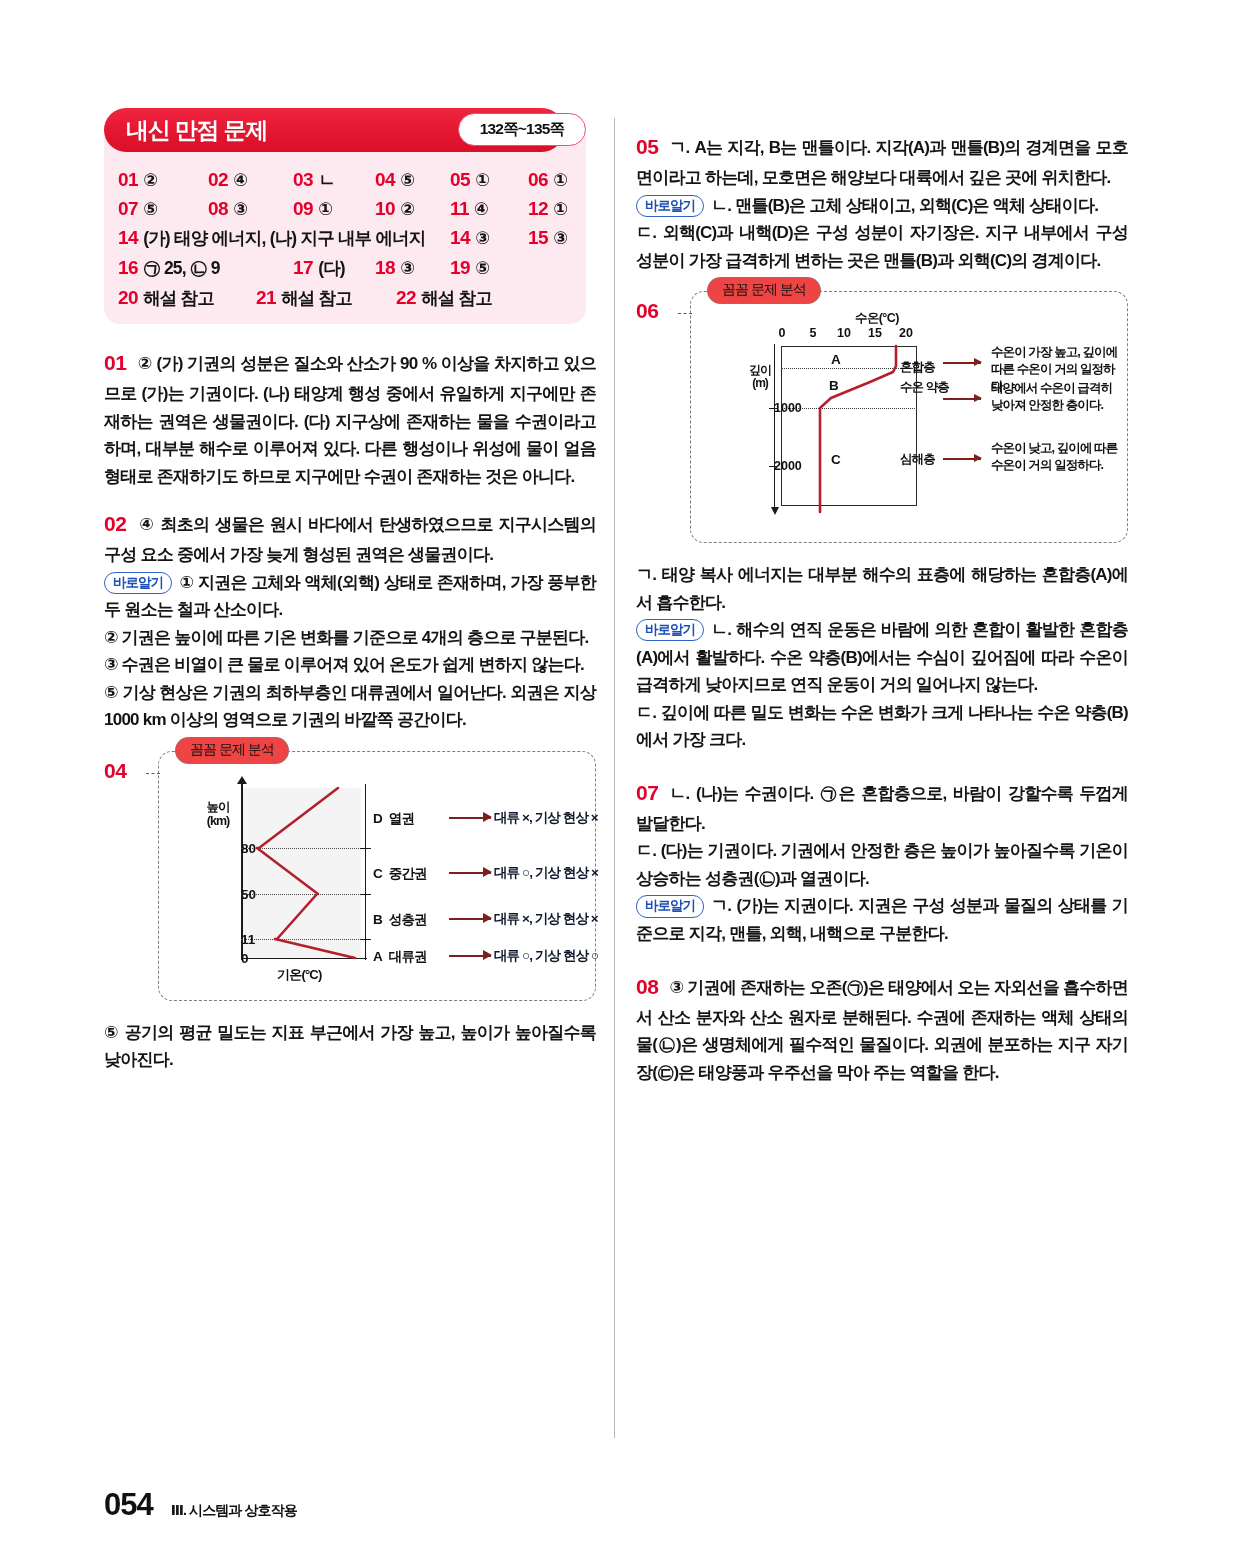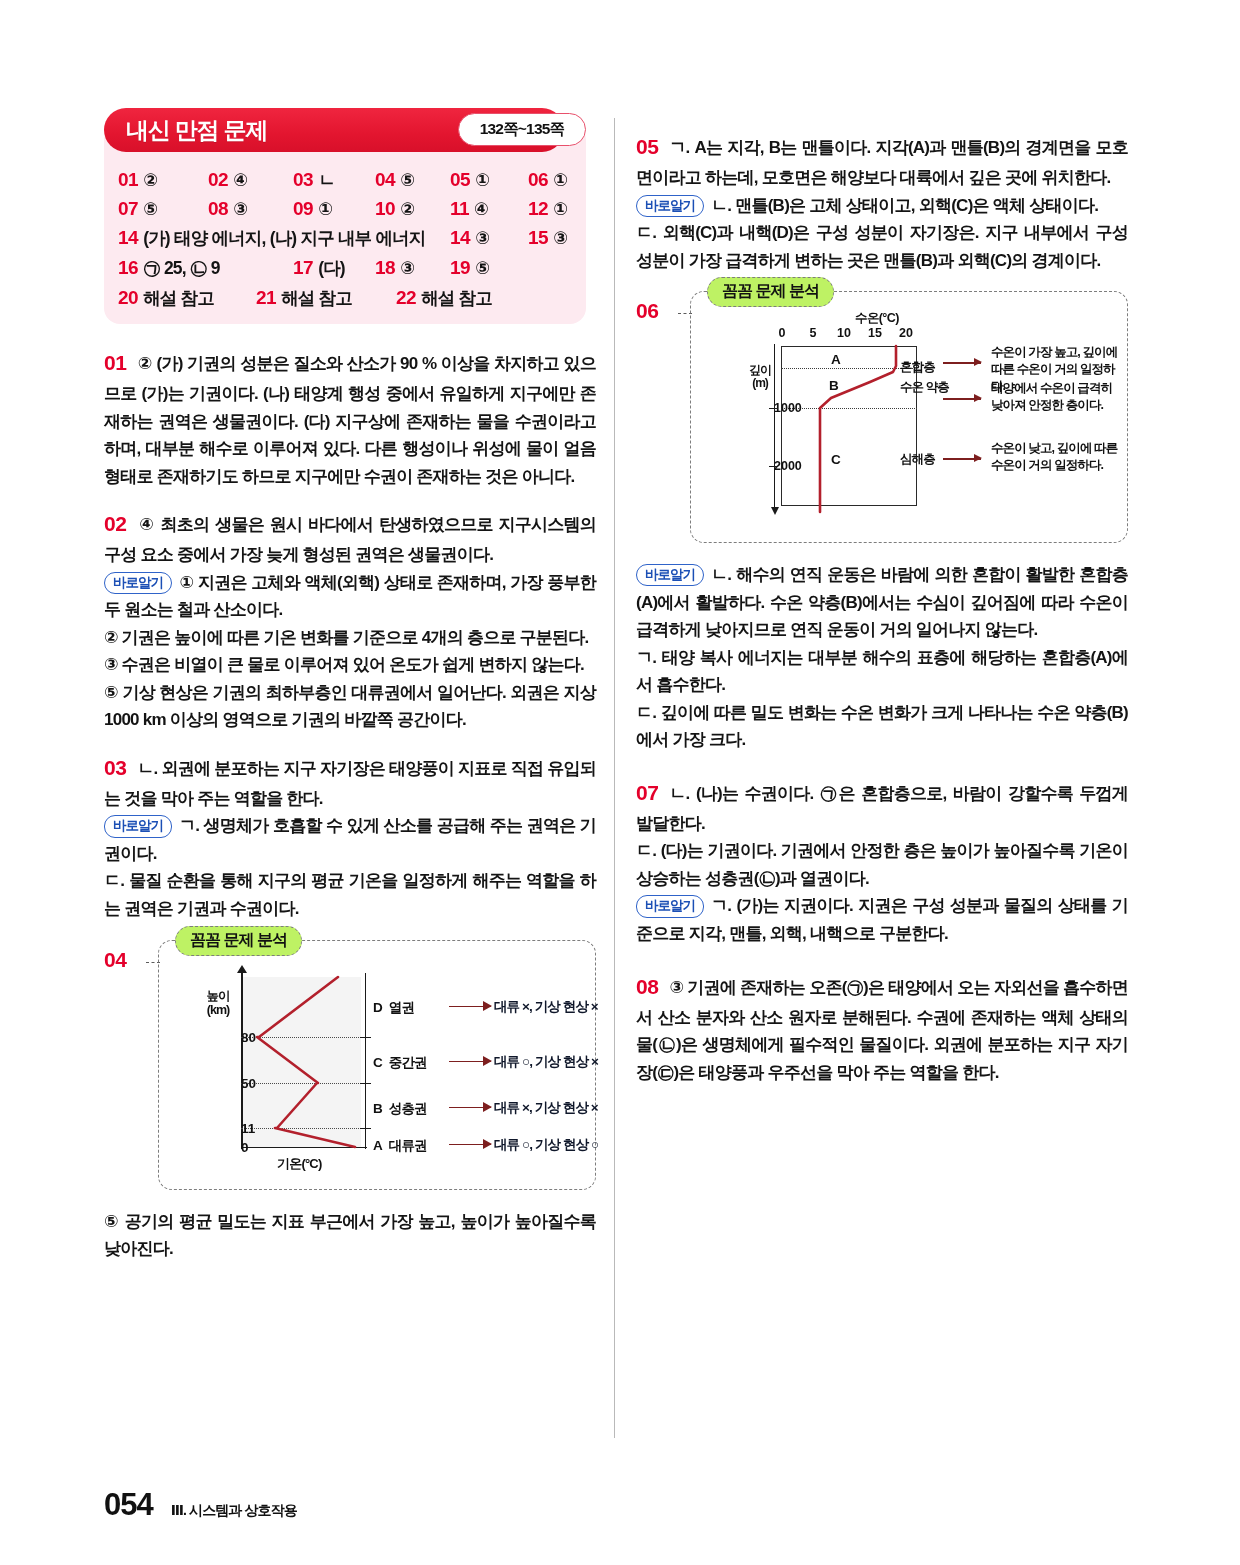--- a/index.html
+++ b/index.html
@@ -83,23 +83,23 @@
   }
   .abox-dash { position: absolute; left: 42px; top: 22px; width: 14px; border-top: 1.3px dashed #5b5b5b; }
   .abox-frame {
     margin-left: 54px;
     border: 1.4px dashed #7d7d7d; border-radius: 14px;
     padding: 24px 10px 14px 12px;
     position: relative;
   }
   .abox-tag {
     position: absolute; left: 16px; top: -15px;
-    background: #bef264; border: 1.4px dashed #7d7d7d; border-radius: 15px;
+    background: #ef4444; border: 1.4px dashed #7d7d7d; border-radius: 15px;
     padding: 3px 14px 4px 14px;
-    font-size: 16px; font-weight: 700; letter-spacing: -1px; color: #111;
+    font-size: 14px; font-weight: 400; letter-spacing: -1px; color: #111;
   }
 
   
   .fig04 { position: relative; width: 408px; height: 210px; }
   .fig04 .plot {
     position: absolute; left: 70px; top: 12px; width: 120px; height: 170px;
     background: #f4f4f4; border-right: none;
   }
   .ax-y { position: absolute; left: 70px; top: 6px; width: 1.6px; height: 178px; background: #1a1a1a; }
   .ax-y::before {
@@ -315,29 +315,20 @@
         <span class="num">02</span><span>④ 최초의 생물은 원시 바다에서 탄생하였으므로 지구시스템의 구성 요소 중에서 가장 늦게 형성된 권역은 생물권이다.</span>
       </p>
       <p class="p">
         <span class="badge">바로알기</span><span>① 지권은 고체와 액체(외핵) 상태로 존재하며, 가장 풍부한 두 원소는 철과 산소이다.</span>
       </p>
       <p class="p">② 기권은 높이에 따른 기온 변화를 기준으로 4개의 층으로 구분된다.</p>
       <p class="p">③ 수권은 비열이 큰 물로 이루어져 있어 온도가 쉽게 변하지 않는다.</p>
       <p class="p">⑤ 기상 현상은 기권의 최하부층인 대류권에서 일어난다. 외권은 지상 1000 km 이상의 영역으로 기권의 바깥쪽 공간이다.</p>
     </div>
 
-    <div class="sol">
-      <p class="p">
-        <span class="num">03</span><span>ㄴ. 외권에 분포하는 지구 자기장은 태양풍이 지표로 직접 유입되는 것을 막아 주는 역할을 한다.</span>
-      </p>
-      <p class="p">
-        <span class="badge">바로알기</span><span>ㄱ. 생명체가 호흡할 수 있게 산소를 공급해 주는 권역은 기권이다.</span>
-      </p>
-      <p class="p">ㄷ. 물질 순환을 통해 지구의 평균 기온을 일정하게 해주는 역할을 하는 권역은 기권과 수권이다.</p>
-    </div>
 
     <div class="abox">
       <div class="abox-num">04</div>
       <div class="abox-dash"></div>
       <div class="abox-frame">
         <div class="abox-tag">꼼꼼 문제 분석</div>
 
         <div class="fig04">
           <div class="plot"></div>
 
@@ -466,24 +457,24 @@
           <div class="f6-arrow" style="left:240px; top:82px; width:38px"></div>
           <div class="f6-note" style="left:288px; top:64px; width:128px">태양에서 수온이 급격히 낮아져 안정한 층이다.</div>
 
           <div class="f6-arrow" style="left:240px; top:142px; width:38px"></div>
           <div class="f6-note" style="left:288px; top:124px; width:128px">수온이 낮고, 깊이에 따른 수온이 거의 일정하다.</div>
         </div>
       </div>
     </div>
 
     <div class="sol">
+      <p class="p">ㄱ. 태양 복사 에너지는 대부분 해수의 표층에 해당하는 혼합층(A)에서 흡수한다.</p>
       <p class="p">
         <span class="badge">바로알기</span><span>ㄴ. 해수의 연직 운동은 바람에 의한 혼합이 활발한 혼합층(A)에서 활발하다. 수온 약층(B)에서는 수심이 깊어짐에 따라 수온이 급격하게 낮아지므로 연직 운동이 거의 일어나지 않는다.</span>
       </p>
-      <p class="p">ㄱ. 태양 복사 에너지는 대부분 해수의 표층에 해당하는 혼합층(A)에서 흡수한다.</p>
       <p class="p">ㄷ. 깊이에 따른 밀도 변화는 수온 변화가 크게 나타나는 수온 약층(B)에서 가장 크다.</p>
     </div>
 
     <div class="sol" style="margin-top:22px">
       <p class="p">
         <span class="num">07</span><span>ㄴ. (나)는 수권이다. ㉠은 혼합층으로, 바람이 강할수록 두껍게 발달한다.</span>
       </p>
       <p class="p">ㄷ. (다)는 기권이다. 기권에서 안정한 층은 높이가 높아질수록 기온이 상승하는 성층권(㉡)과 열권이다.</p>
       <p class="p">
         <span class="badge">바로알기</span><span>ㄱ. (가)는 지권이다. 지권은 구성 성분과 물질의 상태를 기준으로 지각, 맨틀, 외핵, 내핵으로 구분한다.</span>

